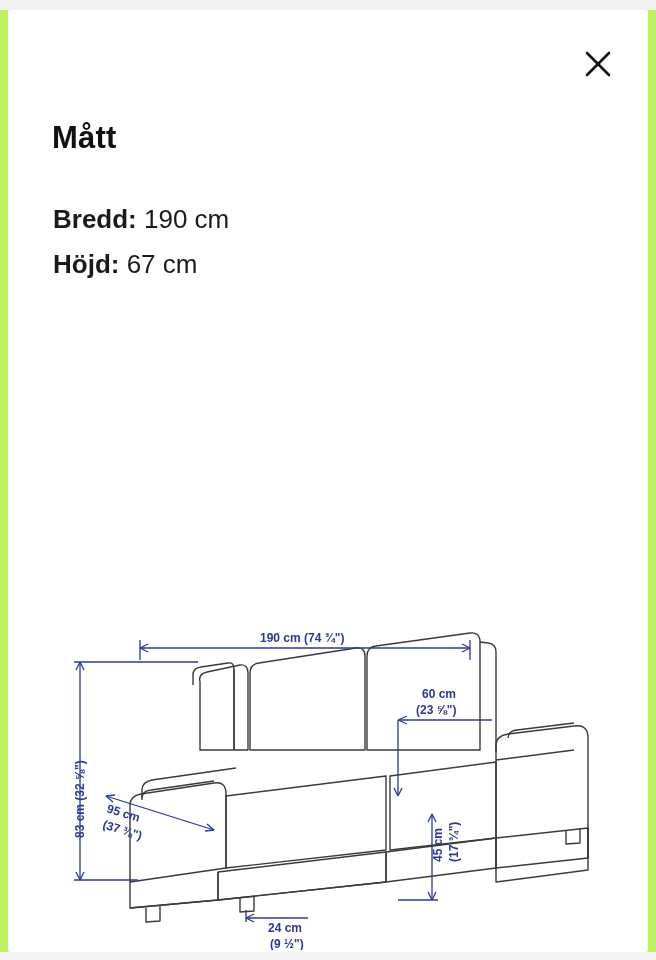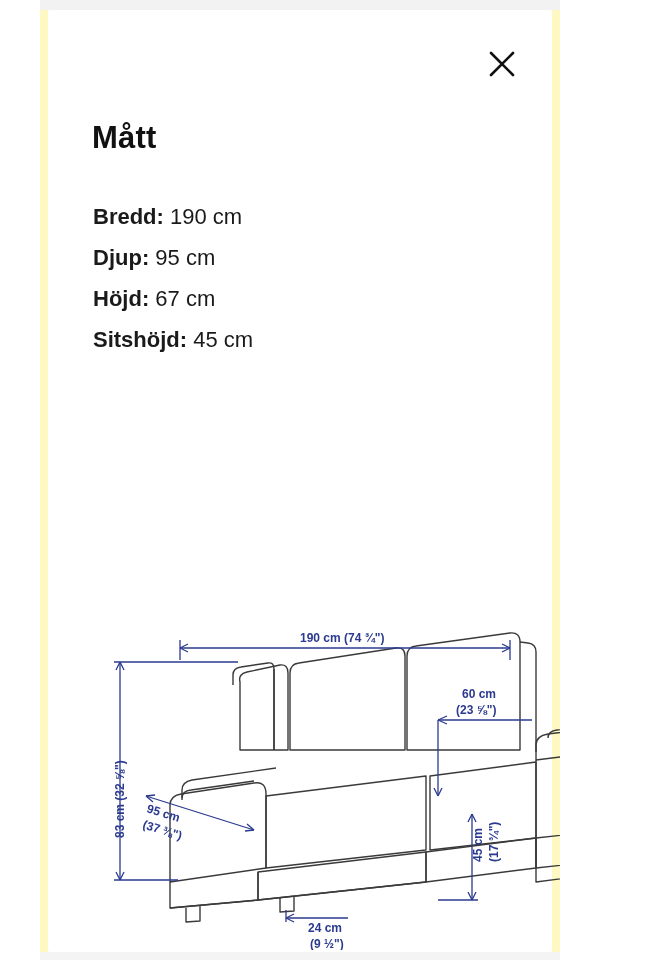--- a/index.html
+++ b/index.html
@@ -4,24 +4,23 @@
 <style>
   * { box-sizing: border-box; }
   html, body {
     margin: 0; padding: 0;
     width: 656px; height: 960px;
     background: #ffffff;
     font-family: "Liberation Sans", sans-serif;
   }
   #screen {
     position: relative;
-    width: 520px; height: 960px;
-    background: #fef9c3;
+    width: 656px; height: 960px;
+    background: #bef264;
     overflow: hidden;
-    margin-left: 40px;
   }
   
   .page-edge-top {
     position: absolute; left: 0; right: 0; top: 0; height: 10px;
     background: #f2f2f2;
   }
   .page-edge-bottom {
     position: absolute; left: 0; right: 0; bottom: 0; height: 8px;
     background: #f4f4f4;
   }
@@ -52,21 +51,21 @@
     color: #111111;
     letter-spacing: 0.2px;
   }
 
   .specs {
     position: absolute;
     left: 45px; top: 196px;
     width: 520px;
   }
   .spec-row {
-    font-size: 22px;
+    font-size: 26px;
     color: #1a1a1a;
     line-height: 1.0;
     margin-bottom: 19px;
     white-space: nowrap;
   }
   .spec-label { font-weight: bold; }
   .spec-value { font-weight: normal; }
 
   
   .drawing {
@@ -93,30 +92,22 @@
     </button>
 
     <div class="title">Mått</div>
 
     <div class="specs">
       <div class="spec-row">
         <span class="spec-label">Bredd:</span>
         <span class="spec-value">190 cm</span>
       </div>
       <div class="spec-row">
-        <span class="spec-label">Djup:</span>
-        <span class="spec-value">95 cm</span>
-      </div>
-      <div class="spec-row">
         <span class="spec-label">Höjd:</span>
         <span class="spec-value">67 cm</span>
-      </div>
-      <div class="spec-row">
-        <span class="spec-label">Sitshöjd:</span>
-        <span class="spec-value">45 cm</span>
       </div>
     </div>
 
     <div class="drawing">
       <svg width="636" height="350" viewBox="0 0 636 350">
         <g stroke="#3a3a3a" stroke-width="1.4" fill="none" stroke-linejoin="round">
 
           <path d="M175,85 L175,75 Q175,68 183,67 L210,63 Q216,62 216,69 L216,150"></path>
           <path d="M216,69 L216,150"></path>
 

